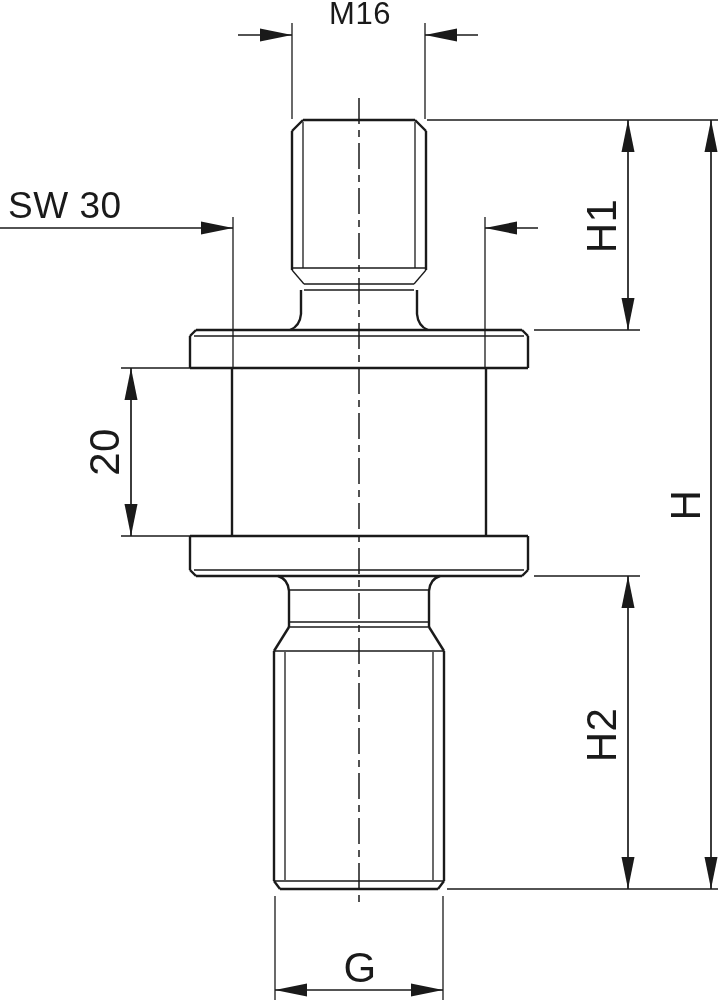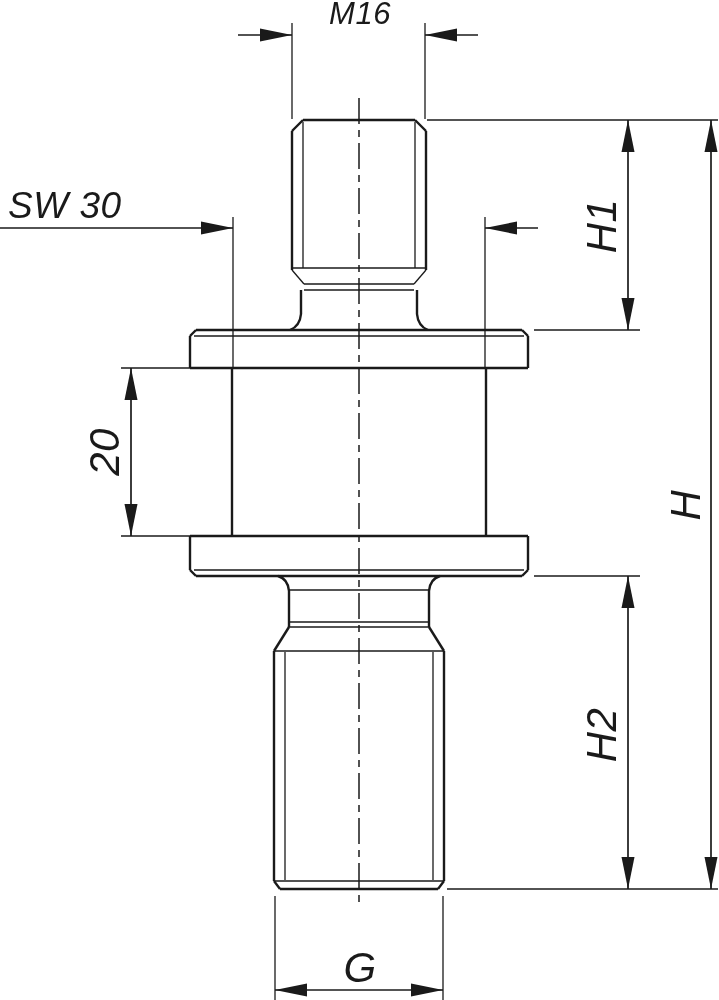--- a/index.html
+++ b/index.html
@@ -2,21 +2,20 @@
 <html><head>
 <meta charset="utf-8">
 <style>
   html, body { margin: 0; padding: 0; background: #ffffff; }
   .stage {
     position: relative;
     width: 719px;
     height: 1000px;
     background: #ffffff;
     overflow: hidden;
-    font-style: italic;
   }
   svg { display: block; }
   .outline { stroke: #1a1a1a; stroke-width: 2.4; fill: none; stroke-linecap: butt; }
   .thin    { stroke: #1a1a1a; stroke-width: 1.3; fill: none; }
   .dim     { stroke: #1a1a1a; stroke-width: 1.7; fill: none; }
   .ext     { stroke: #1a1a1a; stroke-width: 1.3; fill: none; }
   .cline   { stroke: #1a1a1a; stroke-width: 1.5; fill: none; stroke-dasharray: 26 6 7 6; }
   .arrow   { fill: #1a1a1a; stroke: none; }
   .lbl {
     font-family: "Liberation Sans", "DejaVu Sans", sans-serif;

